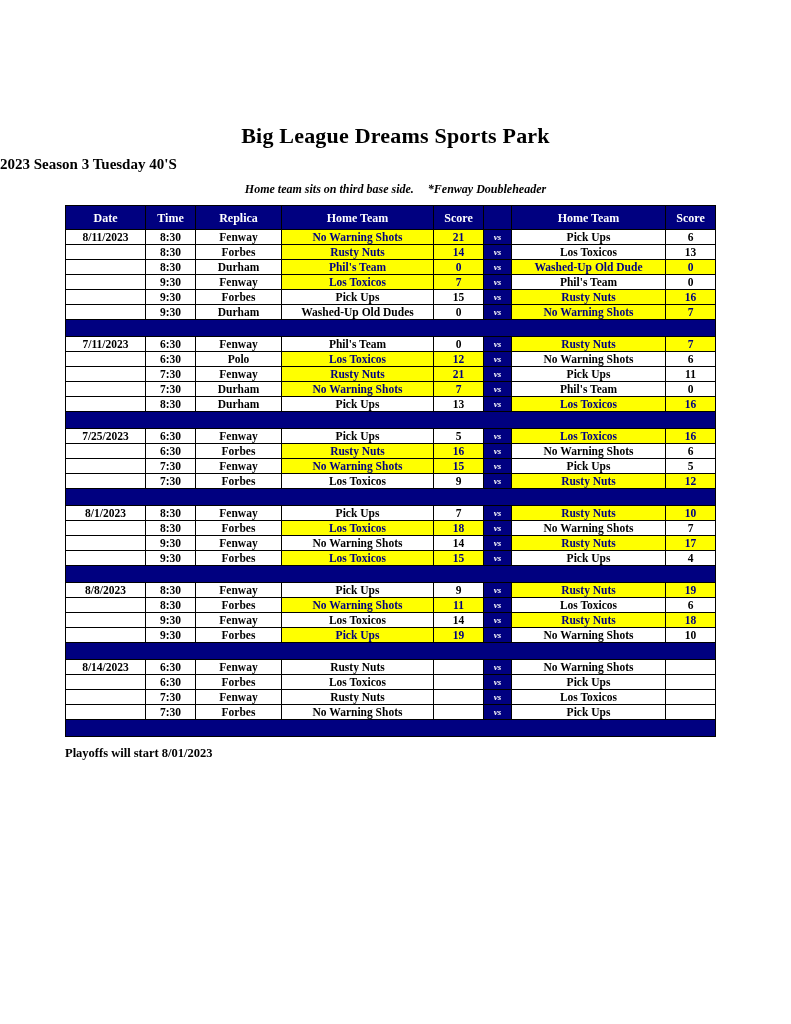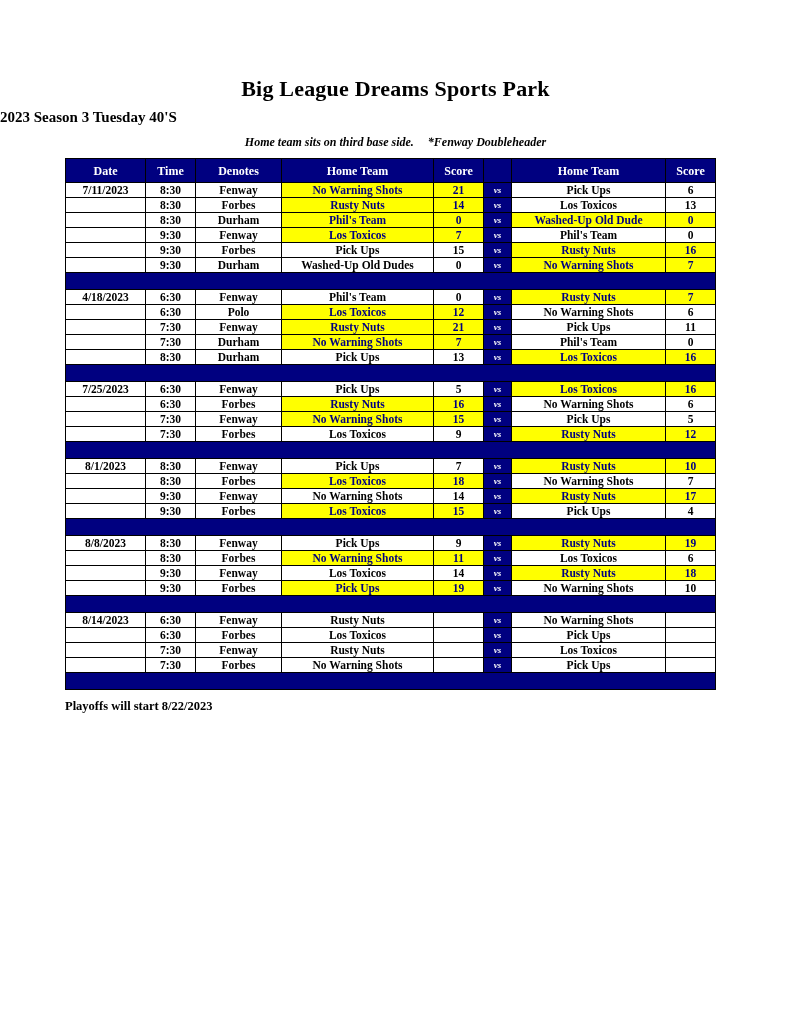--- a/index.html
+++ b/index.html
@@ -3,21 +3,21 @@
 <meta charset="utf-8">
 <style>
   * { margin:0; padding:0; box-sizing:border-box; }
   html, body { background:#ffffff; }
   body {
     width:791px; height:1024px;
     font-family:"Liberation Serif", serif;
     color:#000;
     position:relative;
   }
-  .page { padding-top:76px; }
+  .page { padding-top:76px;margin-top:47px; }
   .title {
     text-align:center;
     font-size:22px;
     font-weight:bold;
     letter-spacing:0.2px;
   }
   .subtitle {
     font-size:15px;
     font-weight:bold;
     margin-top:7px;
@@ -99,31 +99,31 @@
         <col class="c-home">
       <col class="c-score1">
         <col class="c-vs">
         <col class="c-away">
         <col class="c-score2">
     </colgroup>
     <thead id="thead">
         <tr>
           <th>Date</th>
           <th>Time</th>
-          <th>Denotes</th>
+          <th>Replica</th>
           <th>Home Team</th>
           <th>Score</th>
           <th class="vs"></th>
           <th>Home Team</th>
           <th>Score</th>
         </tr>
       </thead>
     <tbody id="tbody">
         <tr>
-          <td>7/11/2023</td>
+          <td>8/11/2023</td>
           <td>8:30</td>
           <td>Fenway</td>
           <td class="hl">No Warning Shots</td>
           <td class="hl">21</td>
           <td class="vs">vs</td>
           <td>Pick Ups</td>
           <td>6</td>
         </tr>
         <tr>
           <td></td>
@@ -172,21 +172,21 @@
           <td>Washed-Up Old Dudes</td>
           <td>0</td>
           <td class="vs">vs</td>
           <td class="hl">No Warning Shots</td>
           <td class="hl">7</td>
         </tr>
         <tr>
           <td class="sep" colspan="8"></td>
         </tr>
         <tr>
-          <td>4/18/2023</td>
+          <td>7/11/2023</td>
           <td>6:30</td>
           <td>Fenway</td>
           <td>Phil's Team</td>
           <td>0</td>
           <td class="vs">vs</td>
           <td class="hl">Rusty Nuts</td>
           <td class="hl">7</td>
         </tr>
         <tr>
           <td></td>
@@ -399,14 +399,14 @@
           <td class="vs">vs</td>
           <td>Pick Ups</td>
           <td></td>
         </tr>
         <tr>
           <td class="sep" colspan="8"></td>
         </tr>
       </tbody>
   </table>
 
-  <p class="footer">Playoffs will start 8/22/2023</p>
+  <p class="footer">Playoffs will start 8/01/2023</p>
 </div>
 
 </body></html>

